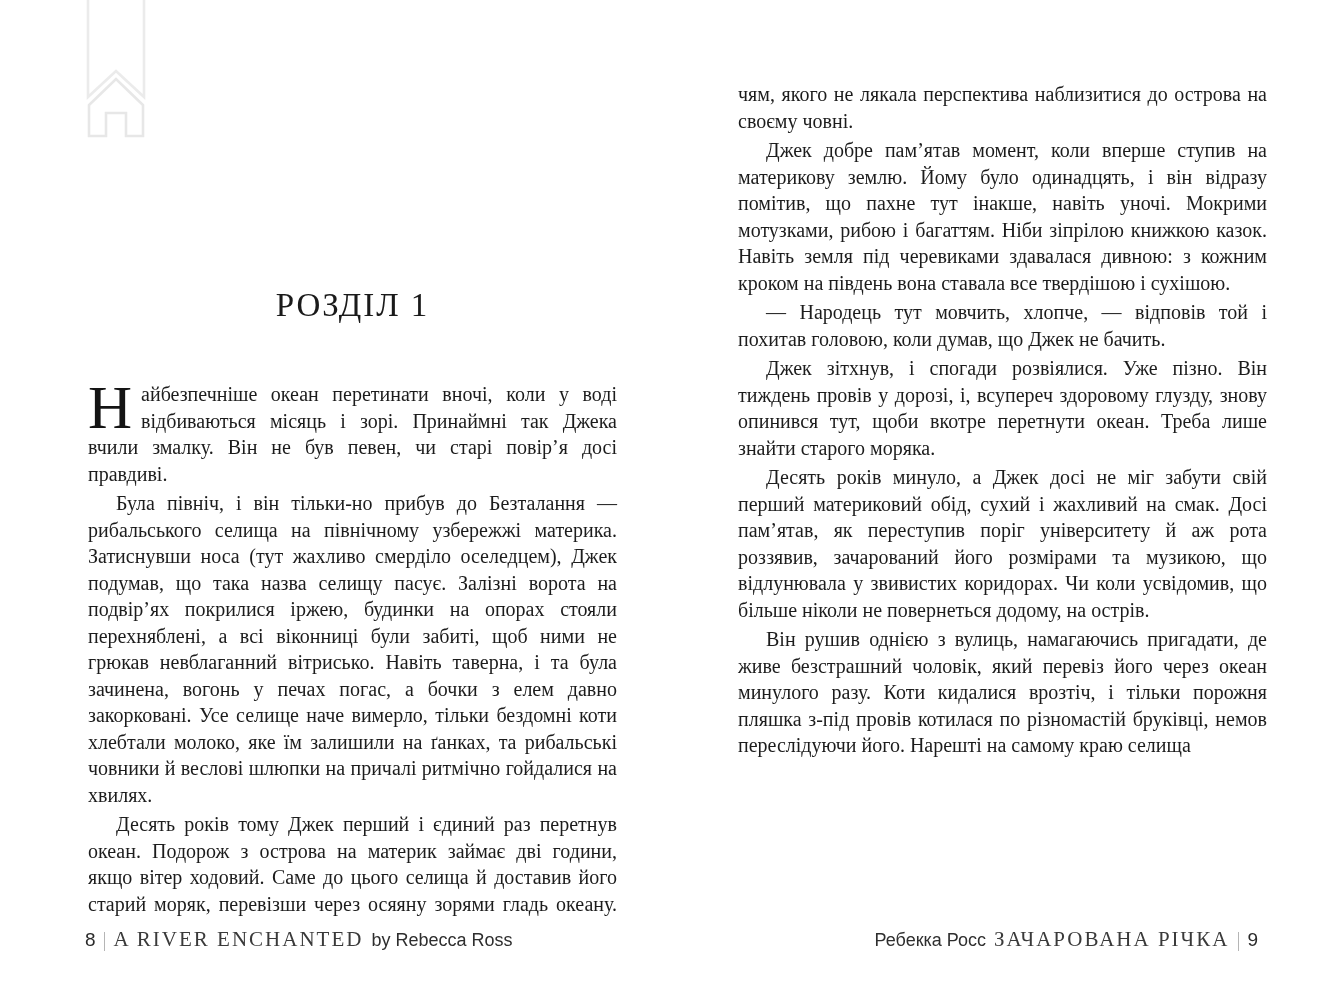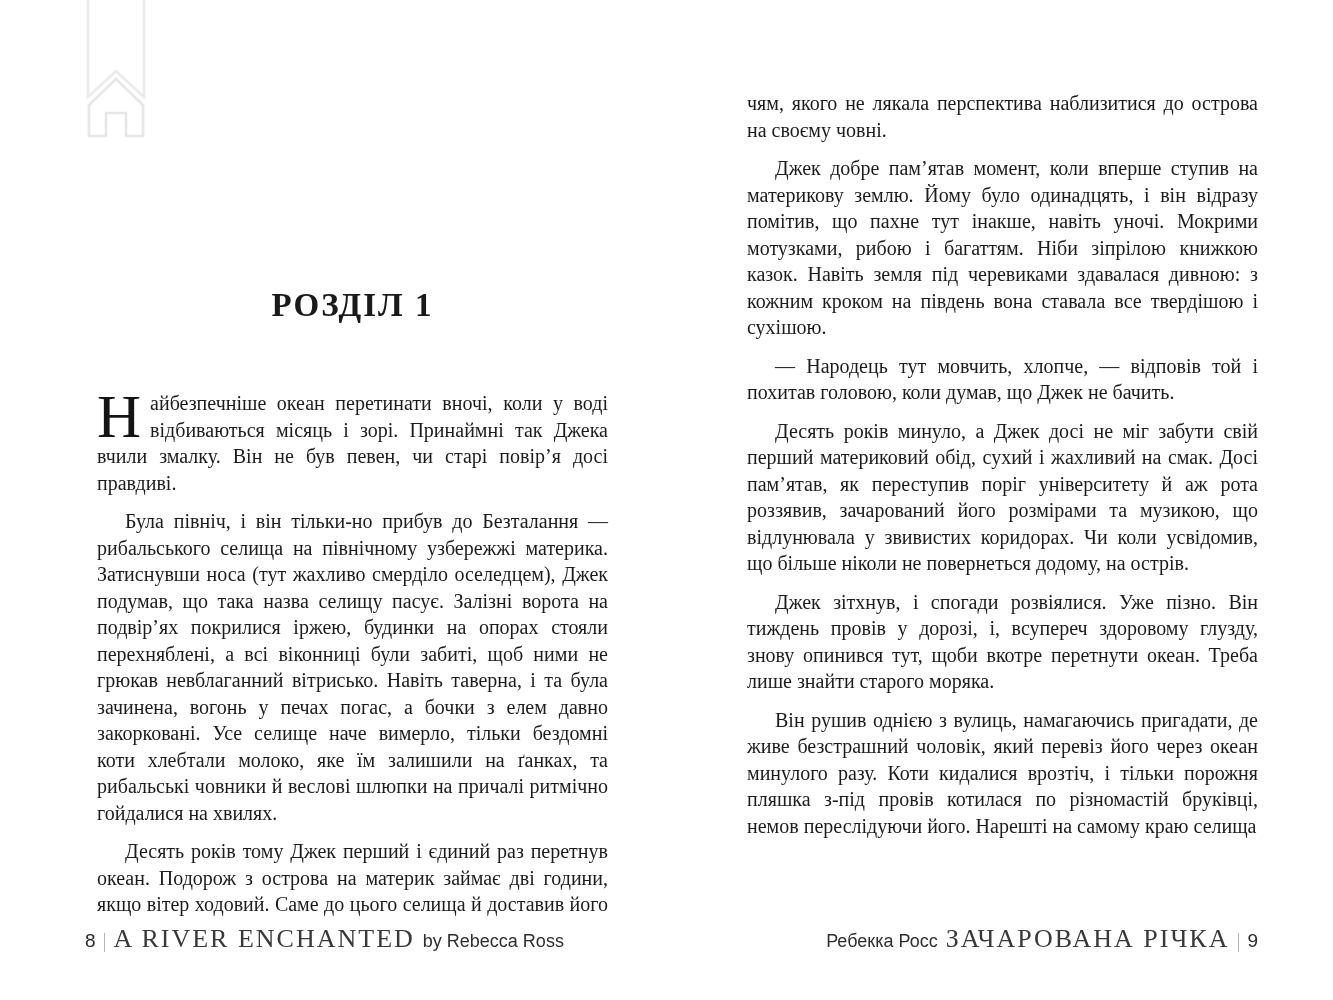--- a/index.html
+++ b/index.html
@@ -31,30 +31,30 @@
     top: 0;
     width: 535px;
   }
   .page-column.left  { left: 85px; }
   .page-column.right { left: 735px; top: 78px; max-height: 845px; overflow: hidden; }
 
   .chapter-title {
     margin: 286px 0 0 0;
     text-align: center;
     font-size: 33px;
-    font-weight: 700;
+    font-weight: 400;
     letter-spacing: 2px;
     color: #1a1a1a;
     line-height: 38px;
   }
 
   .text-block.left-body { margin-top: 54px; max-height: 540px; overflow: hidden; }
 
   .para {
-    margin: 12px;
+    margin: 3px;
     font-size: 20px;
     line-height: 26.5px;
     text-align: justify;
     text-indent: 28px;
     color: #1c1c1c;
   }
   .para.no-indent { text-indent: 0; }
 
   .dropcap {
     float: left;
@@ -83,21 +83,21 @@
     color: #2a2a2a;
   }
   .footer .sep {
     color: #b5b5b5;
     font-weight: 300;
     font-size: 20px;
     padding: 0 7px;
   }
   .footer .display-caps {
     font-family: "Liberation Serif", "DejaVu Serif", serif;
-    font-size: 26px;
+    font-size: 21px;
     letter-spacing: 2px;
     color: #3a3a3a;
   }
   .footer .byline {
     font-family: "Liberation Sans", sans-serif;
     font-stretch: condensed;
     font-size: 18px;
     color: #2e2e2e;
     padding-left: 8px;
     margin-top: 9px;
@@ -119,22 +119,22 @@
     <p class="para">Була північ, і він тільки-но прибув до Безталання — рибальського селища на північному узбережжі материка. Затиснувши носа (тут жахливо смерділо оселедцем), Джек подумав, що така назва селищу пасує. Залізні ворота на подвір’ях покрилися іржею, будинки на опорах стояли перехняблені, а всі віконниці були забиті, щоб ними не грюкав невблаганний вітрисько. Навіть таверна, і та була зачинена, вогонь у печах погас, а бочки з елем давно закорковані. Усе селище наче вимерло, тільки бездомні коти хлебтали молоко, яке їм залишили на ґанках, та рибальські човники й веслові шлюпки на причалі ритмічно гойдалися на хвилях.</p>
     <p class="para">Десять років тому Джек перший і єдиний раз перетнув океан. Подорож з острова на материк займає дві години, якщо вітер ходовий. Саме до цього селища й доставив його старий моряк, перевізши через осяяну зорями гладь океану. То був жилавий чолов’яга із засмаглим, обвітреним облич-</p>
   </div>
 </div>
 
 <div class="page-column right">
   <div class="text-block">
     <p class="para no-indent">чям, якого не лякала перспектива наблизитися до острова на своєму човні.</p>
     <p class="para">Джек добре пам’ятав момент, коли вперше ступив на материкову землю. Йому було одинадцять, і він відразу помітив, що пахне тут інакше, навіть уночі. Мокрими мотузками, рибою і багаттям. Ніби зіпрілою книжкою казок. Навіть земля під черевиками здавалася дивною: з кожним кроком на південь вона ставала все твердішою і сухішою.</p>
     <p class="para">— Народець тут мовчить, хлопче, — відповів той і похитав головою, коли думав, що Джек не бачить.</p>
+    <p class="para">Джек зітхнув, і спогади розвіялися. Уже пізно. Він тиждень провів у дорозі, і, всупереч здоровому глузду, знову опинився тут, щоби вкотре перетнути океан. Треба лише знайти старого моряка.</p>
     <p class="para">Десять років минуло, а Джек досі не міг забути свій перший материковий обід, сухий і жахливий на смак. Досі пам’ятав, як переступив поріг університету й аж рота роззявив, зачарований його розмірами та музикою, що відлунювала у звивистих коридорах. Чи коли усвідомив, що більше ніколи не повернеться додому, на острів.</p>
-    <p class="para">Джек зітхнув, і спогади розвіялися. Уже пізно. Він тиждень провів у дорозі, і, всупереч здоровому глузду, знову опинився тут, щоби вкотре перетнути океан. Треба лише знайти старого моряка.</p>
     <p class="para">Він рушив однією з вулиць, намагаючись пригадати, де живе безстрашний чоловік, який перевіз його через океан минулого разу. Коти кидалися врозтіч, і тільки порожня пляшка з-під провів котилася по різномастій бруківці, немов переслідуючи його. Нарешті на самому краю селища</p>
   </div>
 </div>
 
 <div class="footer left">
   <span class="page-num">8</span><span class="sep">|</span><span class="display-caps">A RIVER ENCHANTED</span><span class="byline">by Rebecca Ross</span>
 </div>
 
 <div class="footer right">
   <span class="byline">Ребекка Росс</span><span class="display-caps">ЗАЧАРОВАНА РІЧКА</span><span class="sep">|</span><span class="page-num">9</span>

